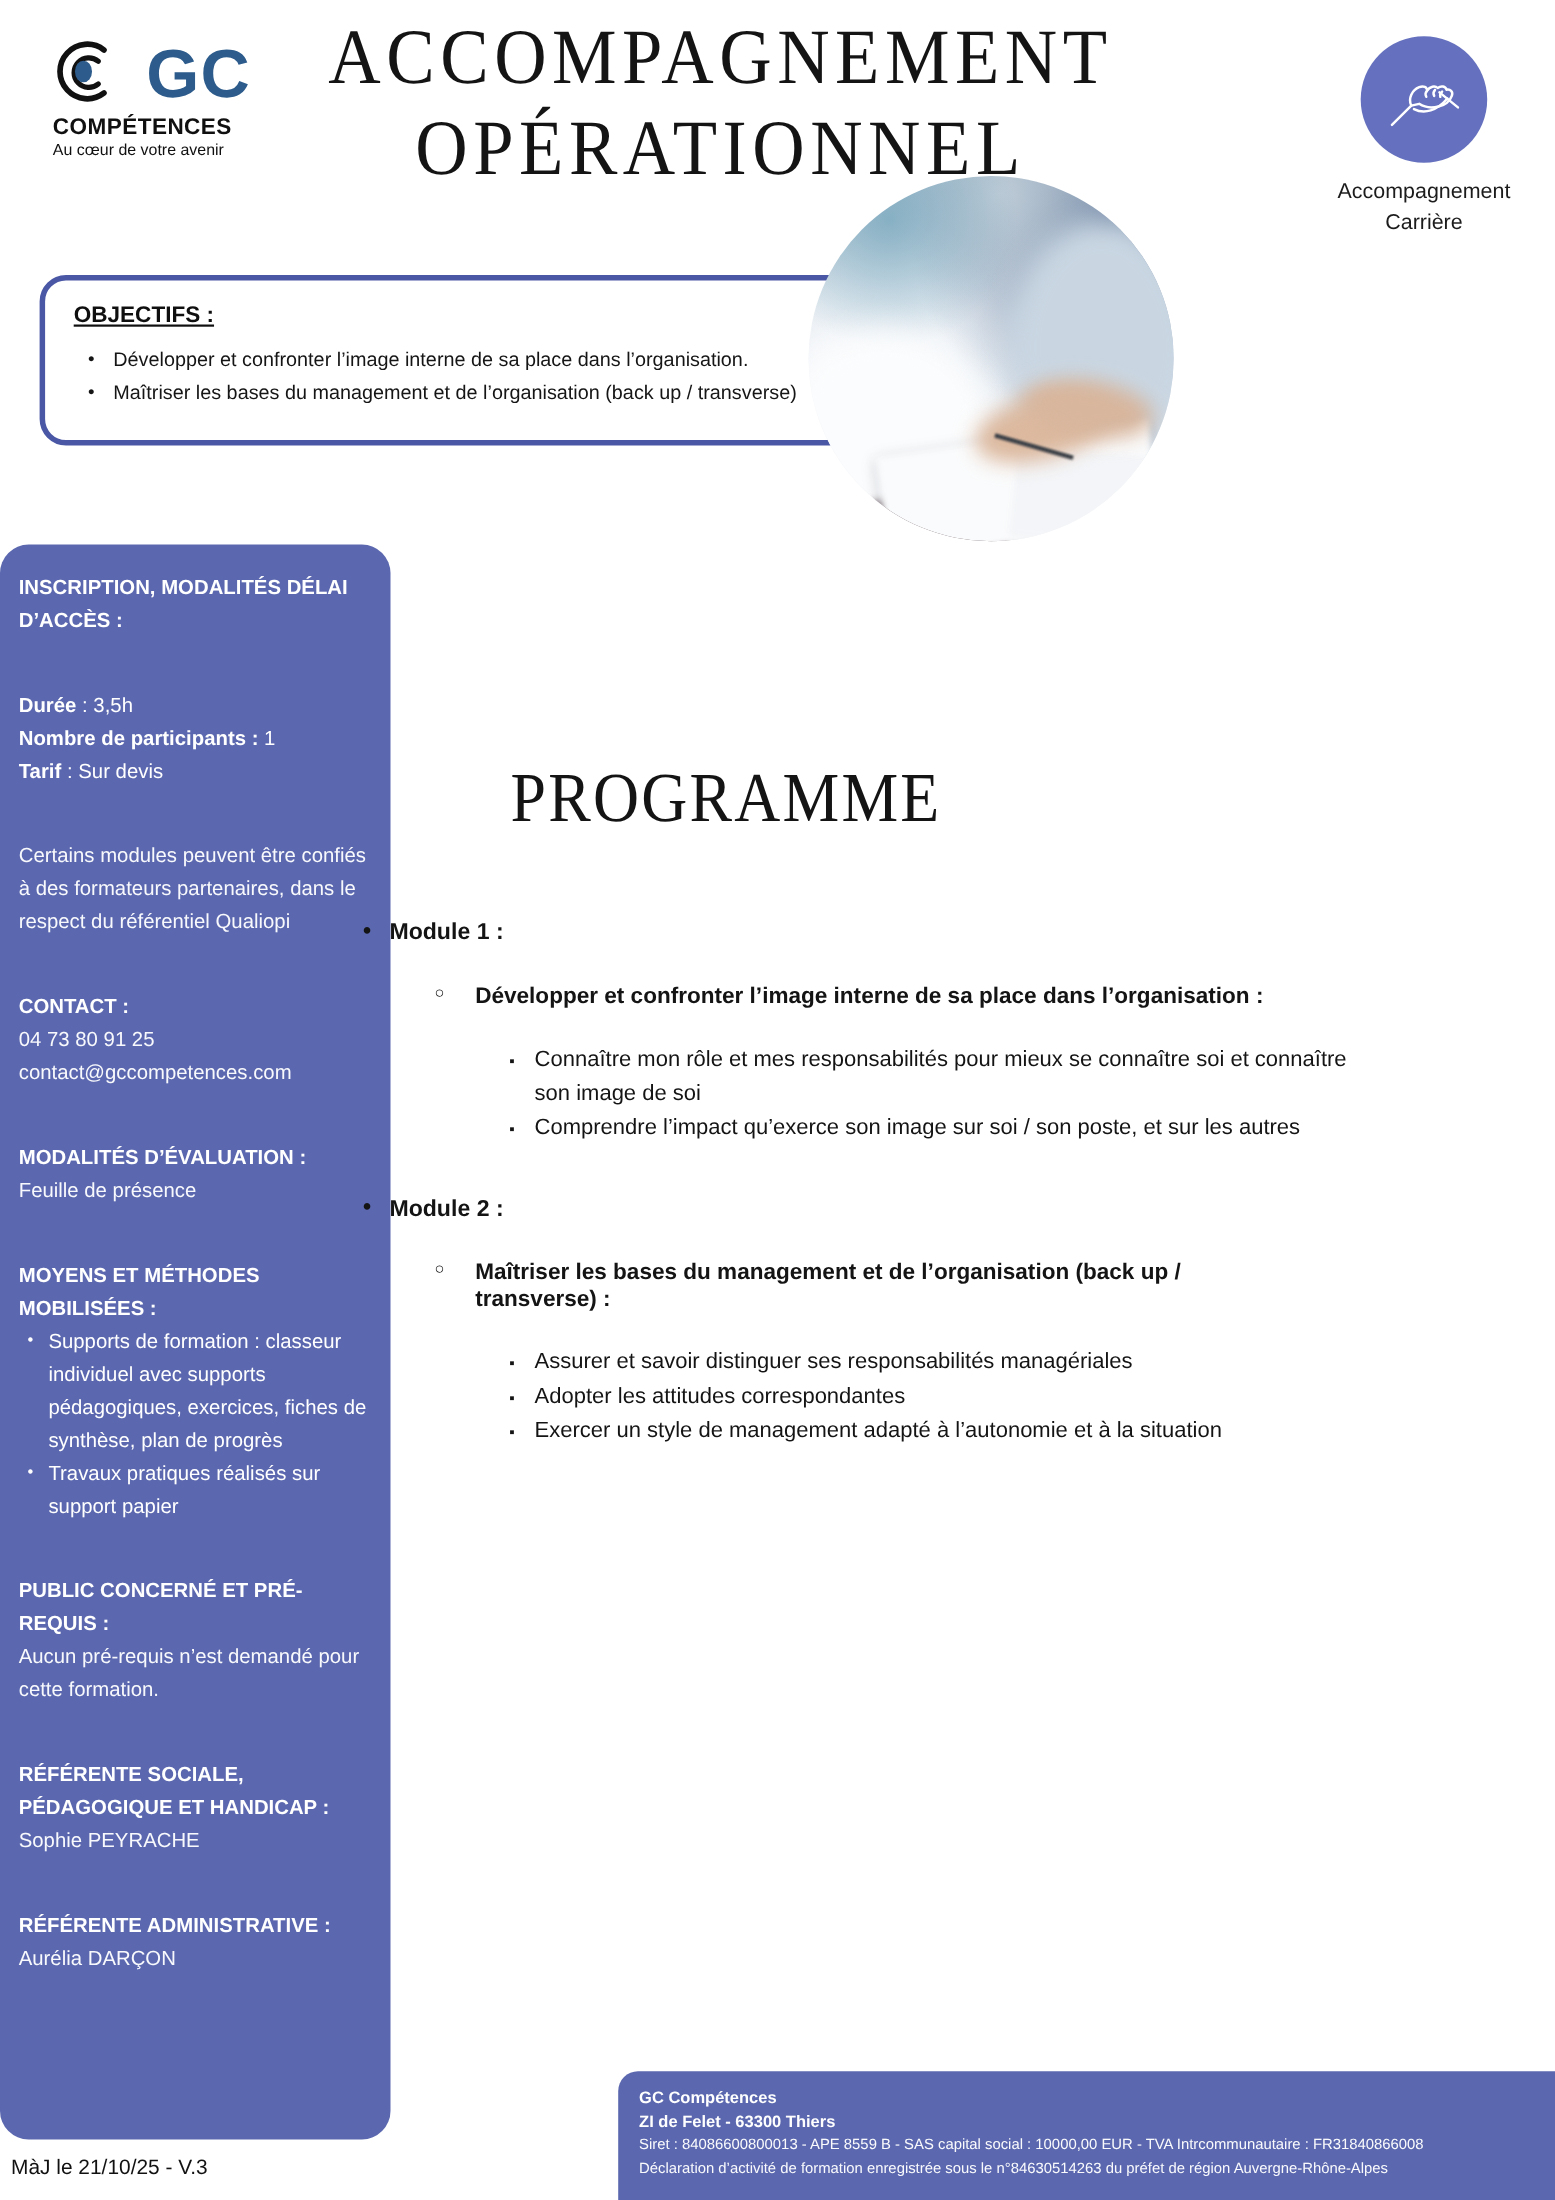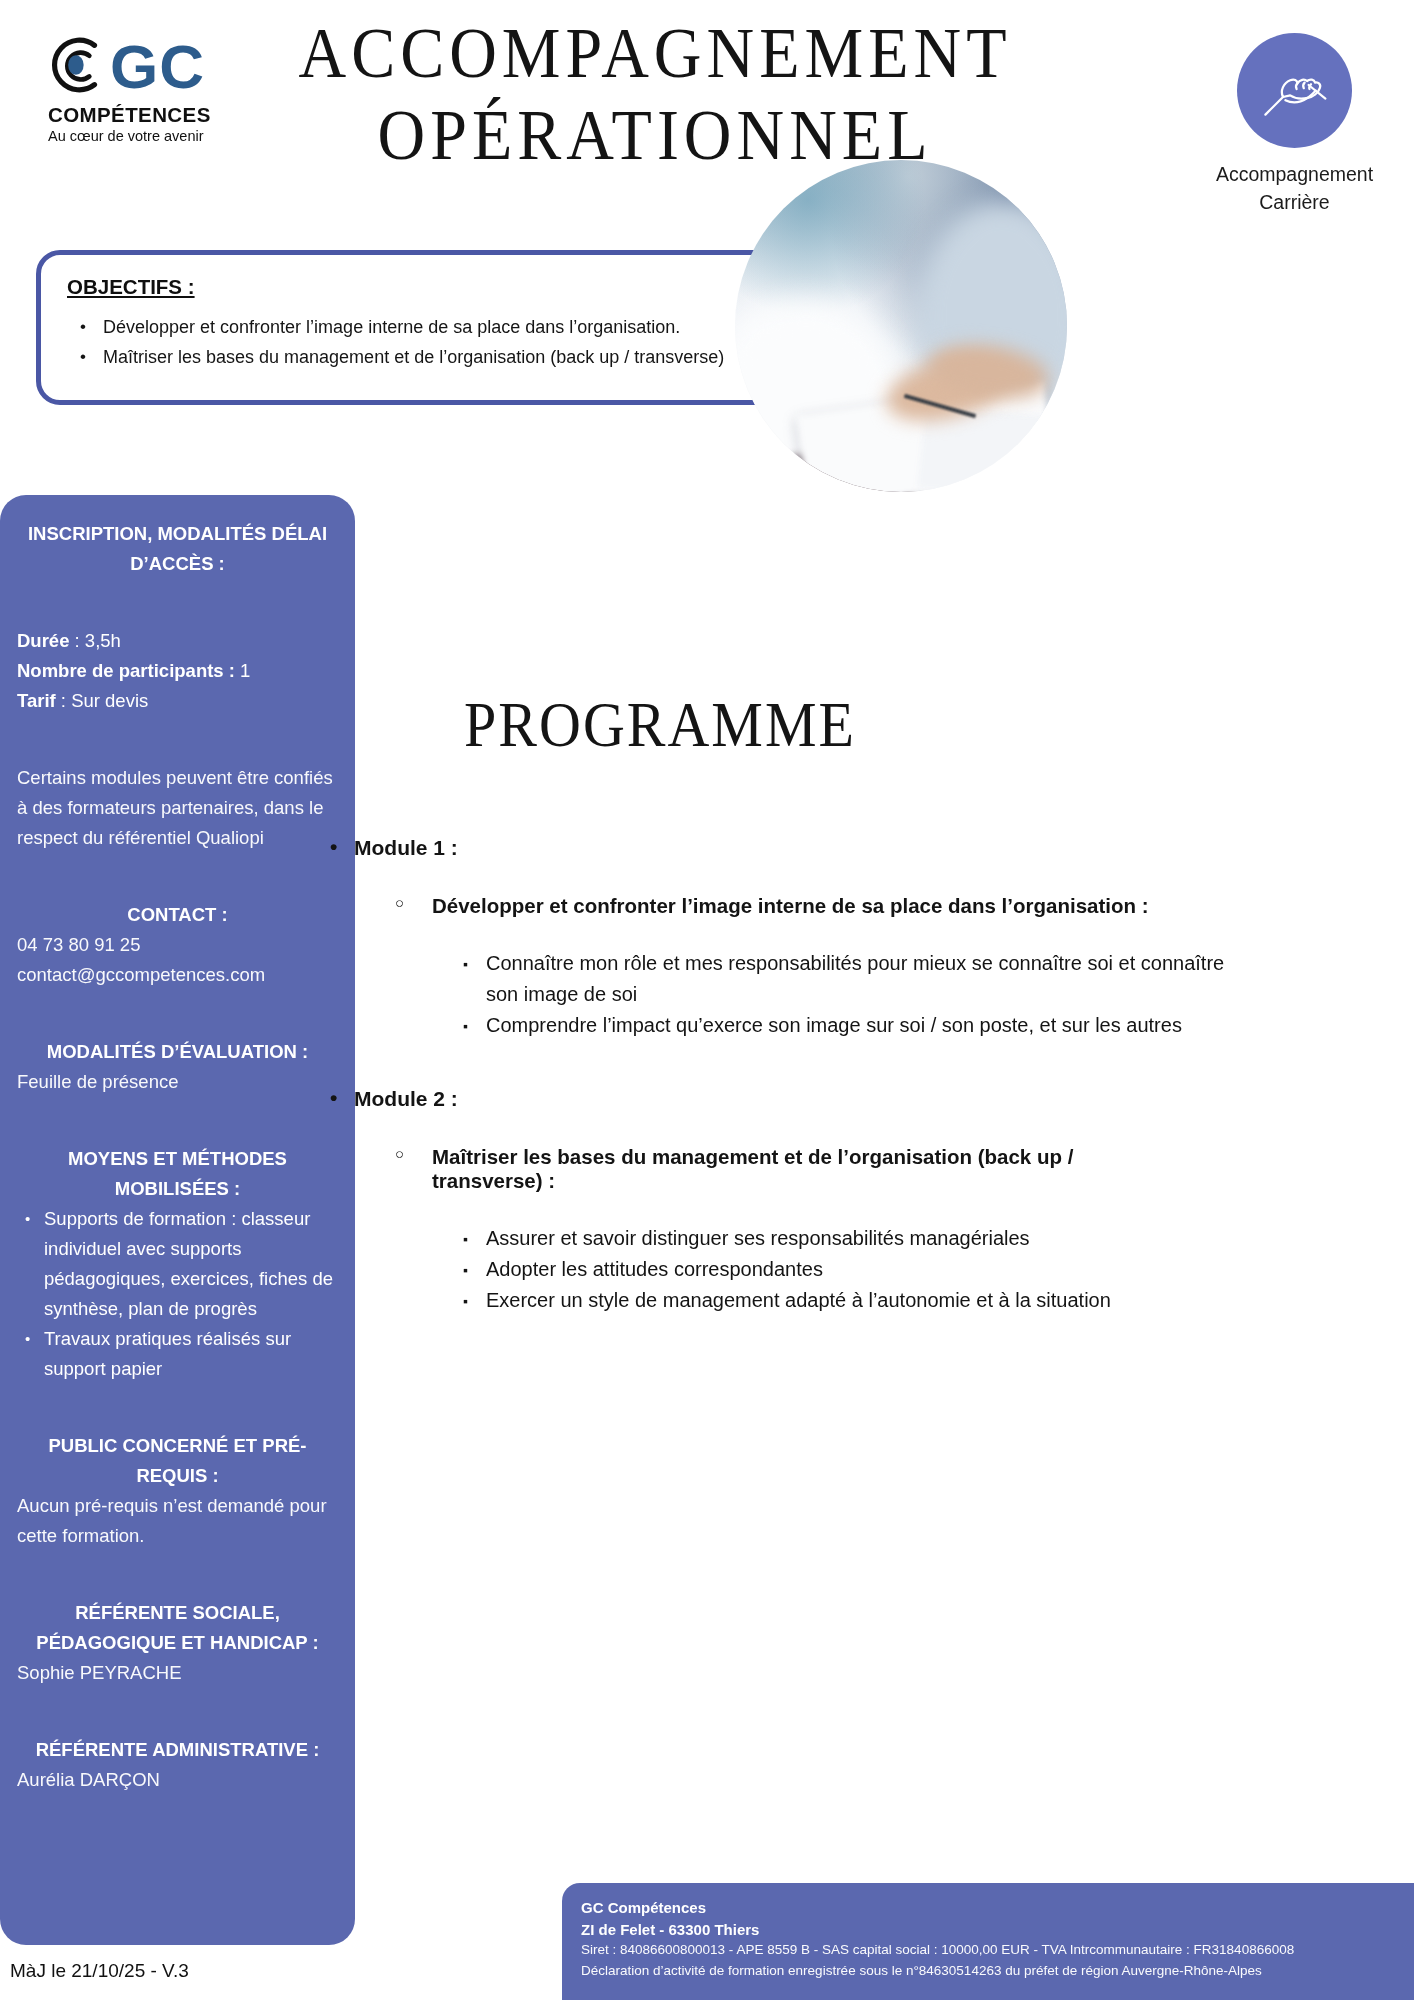--- a/index.html
+++ b/index.html
@@ -5,21 +5,21 @@
   * { box-sizing: border-box; }
   body { margin: 0; background: #ffffff; }
   .page {
     position: relative; width: 1414px; height: 2000px; background: #ffffff;
     font-family: "Liberation Sans", sans-serif; overflow: hidden; color: #161616;
   }
 
   
   .logo { position: absolute; left: 48px; top: 34px; width: 180px; }
   .logo-row { display: flex; align-items: center; }
-  .logo-gc { font-size: 62px; font-weight: bold; color: var(--logo-blue, #2D5C8C); line-height: 58px; letter-spacing: 1px; }
+  .logo-gc { font-size: 62px; font-weight: bold; color: var(--logo-blue, #2D5C8C); line-height: 58px; letter-spacing: 1px; margin-left: 23px; }
   .logo-competences { font-size: 20.5px; font-weight: bold; color: #101010; letter-spacing: .4px; margin-top: 3px; }
   .logo-tagline { font-size: 14.5px; color: #101010; margin-top: 1px; }
 
   
   .main-title {
     position: absolute; left: 280px; top: 12px; width: 750px; text-align: center;
     font-family: "Liberation Serif", serif; font-size: 66px; line-height: 76px;
     letter-spacing: 5px; color: #141414; font-weight: 400;
     transform: scaleY(1.08); transform-origin: top center;
   }
@@ -74,21 +74,21 @@
                transform: rotate(-13deg); filter: blur(4px); }
   .ph-pen    { left: 168px; top: 244px; width: 74px; height: 4px; background: #3a3f46;
                transform: rotate(16deg); filter: blur(1px); }
 
   
   .sidebar {
     position: absolute; left: 0; top: 495px; width: 355px; height: 1450px;
     background: var(--sidebar-blue, #5B68AF); border-radius: 26px;
     color: #ffffff; padding: 24px 17px 0 17px; font-size: 18.5px; line-height: 30px;
   }
-  .sb-h { font-weight: bold; text-align: center; color: #ffffff; }
+  .sb-h { font-weight: bold; text-align: left; color: #ffffff; }
   .sb-p { color: rgba(255,255,255,0.96); }
   .sb-block { margin-top: 47px; }
   .sb-kv b { font-weight: bold; }
   .sb-ul { margin: 0; padding: 0; list-style: none; }
   .sb-ul li { position: relative; padding-left: 27px; }
   .sb-ul .blt { position: absolute; left: 8px; top: 0; font-size: 15px; }
 
   
   .programme-title {
     position: absolute; left: 390px; top: 688px; width: 540px; text-align: center;

